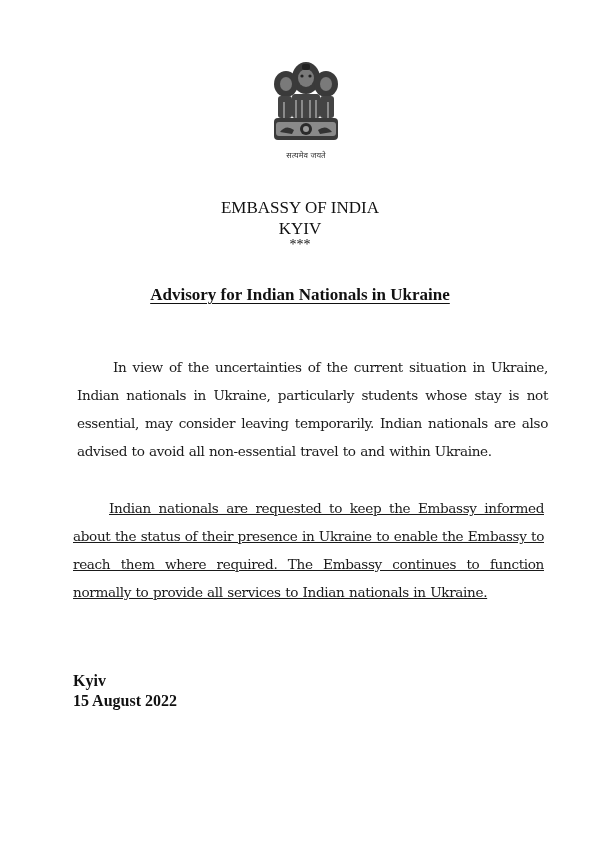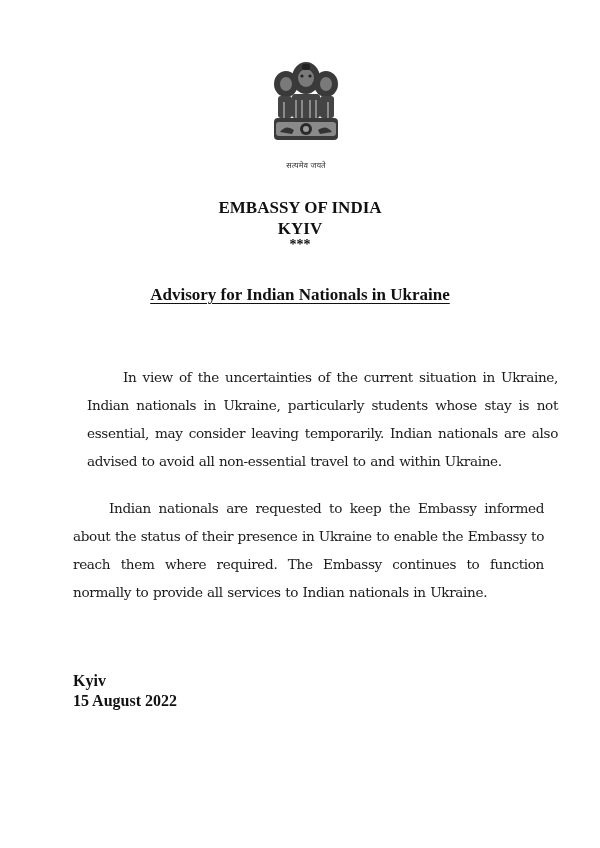--- a/index.html
+++ b/index.html
@@ -21,35 +21,35 @@
       top: 48px;
       width: 88px;
       height: 118px;
     }
     .emblem svg {
       display: block;
     }
     .motto {
       position: absolute;
       left: 262px;
-      top: 159px;
+      top: 149px;
       width: 88px;
       text-align: center;
       font-family: "DejaVu Sans", sans-serif;
       font-size: 8px;
       color: #333;
     }
     .heading-block {
       position: absolute;
       left: 0;
       top: 197px;
       width: 600px;
       text-align: center;
       font-family: "Liberation Serif", serif;
-      font-weight: bold;
+      font-weight: normal;
       font-size: 17px;
       line-height: 21px;
       color: #111;
     }
     .heading-block .stars {
       font-size: 14px;
       line-height: 12px;
     }
     .title {
       position: absolute;
@@ -71,21 +71,21 @@
       font-family: "DejaVu Serif", serif;
       font-size: 13.6px;
       line-height: 28px;
       text-align: justify;
       text-indent: 36px;
       color: #1a1a1a;
       letter-spacing: -0.35px;
       word-spacing: 0.5px;
     }
     .para-1 { top: 349px; }
-    .para-2 { top: 494px; }
+    .para-2 { top: 494px; text-decoration: underline; }
     .signoff {
       position: absolute;
       left: 73px;
       top: 671px;
       font-family: "Liberation Serif", serif;
       font-weight: bold;
       font-size: 16px;
       line-height: 20px;
       color: #111;
     }
@@ -137,19 +137,19 @@
 <div class="motto">सत्यमेव जयते</div>
 
 <div class="heading-block">
   <div>EMBASSY OF INDIA</div>
   <div>KYIV</div>
   <div class="stars">***</div>
 </div>
 
 <div class="title">Advisory for Indian Nationals in Ukraine</div>
 
-<p class="para para-1" style="margin:14px;">In view of the uncertainties of the current situation in Ukraine, Indian nationals in Ukraine, particularly students whose stay is not essential, may consider leaving temporarily. Indian nationals are also advised to avoid all non-essential travel to and within Ukraine.</p>
+<p class="para para-1" style="margin:4px;">In view of the uncertainties of the current situation in Ukraine, Indian nationals in Ukraine, particularly students whose stay is not essential, may consider leaving temporarily. Indian nationals are also advised to avoid all non-essential travel to and within Ukraine.</p>
 <p class="para para-2" style="margin:0;">Indian nationals are requested to keep the Embassy informed about the status of their presence in Ukraine to enable the Embassy to reach them where required. The Embassy continues to function normally to provide all services to Indian nationals in Ukraine.</p>
 
 <div class="signoff">
   <div>Kyiv</div>
   <div>15 August 2022</div>
 </div>
 
 </body></html>

